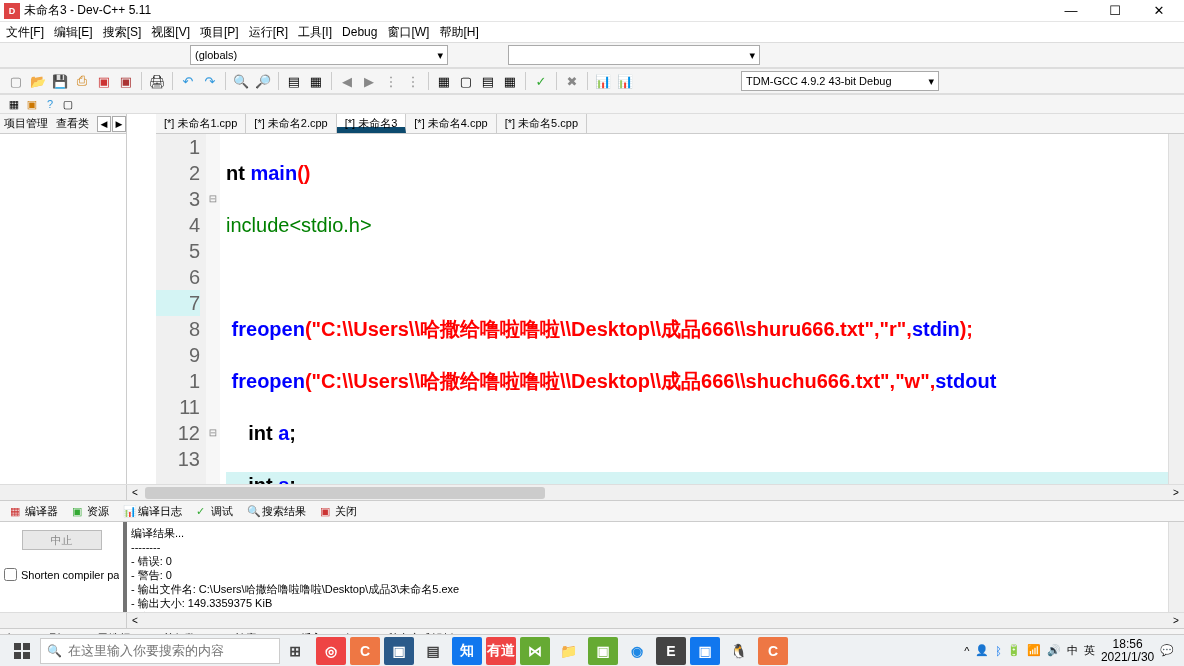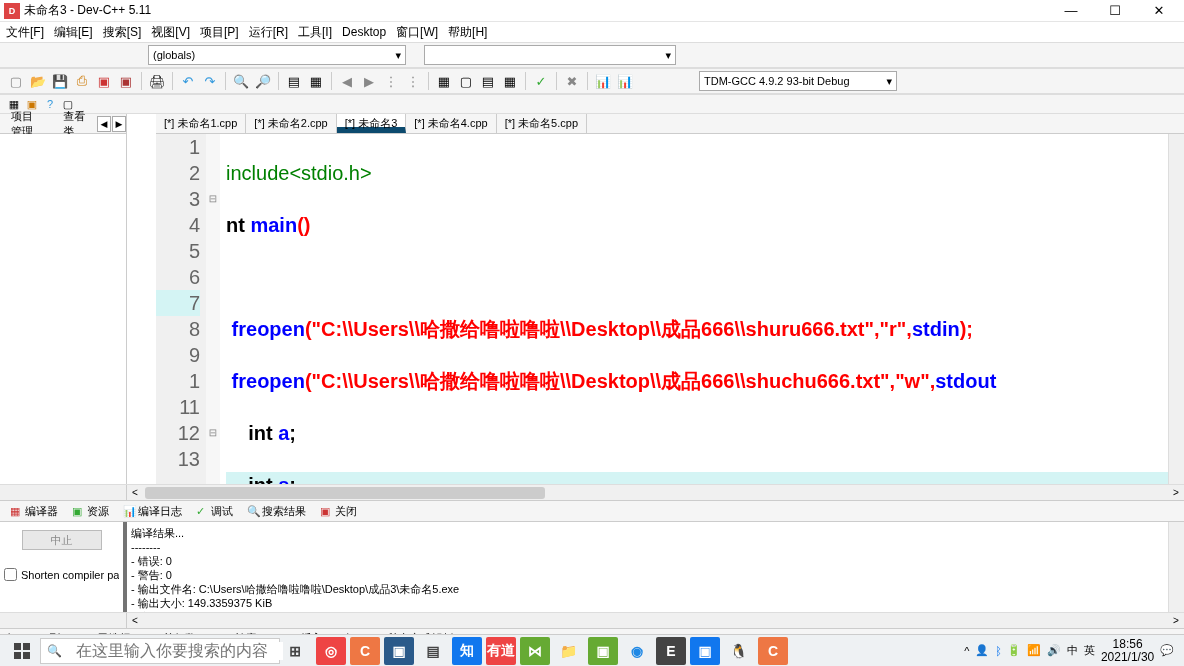--- a/index.html
+++ b/index.html
@@ -5,27 +5,27 @@
 * { margin: 0; padding: 0; box-sizing: border-box; font-family: "Microsoft YaHei", "SimSun", Tahoma, sans-serif; }
 body { background: #fff; font-size: 12px; color: #000; overflow: hidden; height: 666px; width: 1184px; position: relative; }
 .titlebar { display: flex; align-items: center; height: 22px; background: #fff; padding: 0 4px; border-bottom: 1px solid #e5e5e5; }
 .titlebar .app-icon { width: 16px; height: 16px; background: #d44; margin-right: 4px; display: inline-flex; align-items: center; justify-content: center; color: #fff; font-size: 9px; font-weight: bold; }
 .titlebar .title-text { flex: 1; font-size: 12px; color: #000; }
 .win-btns { display: flex; gap: 18px; margin-right: 8px; }
 .win-btn { width: 26px; height: 20px; display: flex; align-items: center; justify-content: center; font-size: 13px; cursor: pointer; }
 .menubar { display: flex; height: 20px; background: #fff; padding: 0 2px; align-items: center; gap: 2px; }
 .menu-item { padding: 1px 4px; font-size: 12px; cursor: pointer; }
 .toolbar-row { display: flex; align-items: center; height: 26px; background: #f5f5f5; border-top: 1px solid #ddd; border-bottom: 1px solid #ddd; padding: 0 6px; gap: 2px; }
-.dropdown { height: 20px; background: #fff; border: 1px solid #aaa; font-size: 11px; padding: 4px 4px; display: flex; align-items: center; justify-content: space-between; font-family: monospace; }
+.dropdown { height: 20px; background: #fff; border: 1px solid #aaa; font-size: 11px; padding: 4px 4px; display: flex; align-items: center; justify-content: space-between; font-family: monospace; margin-left: 42px; }
 .tb-btn { width: 20px; height: 20px; display: inline-flex; align-items: center; justify-content: center; font-size: 13px; cursor: pointer; border: 1px solid transparent; }
 .tb-sep { width: 1px; height: 18px; background: #ccc; margin: 0 3px; }
 .main-area { display: flex; height: 370px; }
 .sidebar { width: 127px; border-right: 1px solid #ccc; background: #f5f5f5; display: flex; flex-direction: column; }
 .side-tabs { display: flex; height: 20px; background: #f5f5f5; border-bottom: 1px solid #ccc; align-items: center; font-size: 11px; }
-.side-tab { padding: 2px 11px; cursor: pointer; }
+.side-tab { padding: 2px 4px; cursor: pointer; }
 .side-nav { display: flex; align-items: center; margin-left: auto; gap: 1px; }
 .side-nav-btn { width: 14px; height: 16px; display: flex; align-items: center; justify-content: center; font-size: 9px; cursor: pointer; border: 1px solid #aaa; background: #fff; }
 .editor-area { flex: 1; display: flex; flex-direction: column; overflow: hidden; padding-left: 29px; }
 .file-tabs { display: flex; height: 20px; background: #f5f5f5; border-bottom: 1px solid #ccc; font-size: 11px; }
 .file-tab { padding: 2px 8px; border-right: 1px solid #ccc; cursor: pointer; background: #f5f5f5; }
 .file-tab.active { background: #fff; border-bottom: 6px solid #0c4a6e; }
 .code-area { flex: 1; display: flex; background: #fff; overflow: auto; position: relative; }
 .gutter { width: 50px; background: #f0f0f0; text-align: right; padding-right: 6px; font-family: Consolas, monospace; font-size: 20px; color: #666; line-height: 26px; }
 .gutter .ln { height: 26px; }
 .fold-col { width: 14px; background: #f7f7f7; font-family: monospace; font-size: 10px; color: #888; line-height: 26px; text-align: center; }
@@ -51,21 +51,21 @@
 .bottom-panel { display: flex; height: 90px; background: #fff; }
 .bp-left { width: 127px; border-right: 4px solid #737373; padding: 4px; font-size: 11px; }
 .bp-btn { width: 80px; height: 20px; background: #e8e8e8; border: 1px solid #bbb; color: #888; display: flex; align-items: center; justify-content: center; margin: 4px auto; cursor: pointer; }
 .bp-check { display: flex; align-items: center; gap: 4px; margin-top: 18px; white-space: nowrap; overflow: hidden; }
 .bp-right { flex: 1; font-family: "SimSun", monospace; font-size: 11px; padding: 4px; line-height: 14px; position: relative; overflow: hidden; }
 .bp-vscroll { width: 16px; background: #f0f0f0; border-left: 1px solid #ddd; }
 .statusbar { display: flex; height: 20px; background: #f5f5f5; border-top: 1px solid #ccc; align-items: center; font-size: 11px; padding: 0 6px; gap: 20px; }
 .taskbar { position: absolute; bottom: 0; left: 0; right: 0; height: 32px; background: #eef1f3; display: flex; align-items: center; padding: 0 4px; border-top: 1px solid #ccc; }
 .tb-start { width: 36px; height: 28px; display: flex; align-items: center; justify-content: center; font-size: 14px; cursor: pointer; }
 .tb-search { display: flex; align-items: center; background: #fff; border: 1px solid #ccc; height: 26px; width: 240px; padding: 0 6px; gap: 6px; }
-.tb-search input { border: none; outline: none; font-size: 16px; flex: 1; margin-left: 8px; }
+.tb-search input { border: none; outline: none; font-size: 13px; flex: 1; }
 .tb-apps { display: flex; gap: 4px; margin-left: 6px; }
 .tb-app { width: 30px; height: 28px; display: flex; align-items: center; justify-content: center; font-size: 14px; font-weight: bold; cursor: pointer; color: #fff; border-radius: 2px; }
 .tb-tray { margin-left: auto; display: flex; align-items: center; gap: 6px; font-size: 11px; padding: 0 6px; }
 .tb-clock { text-align: center; line-height: 13px; font-size: 12px; }
 svg { display: block; }
 </style>
 </head>
 <body>
 
 <div class="titlebar">
@@ -79,21 +79,21 @@
 </div>
 
 <div class="menubar">
   <span class="menu-item">文件[F]</span>
   <span class="menu-item">编辑[E]</span>
   <span class="menu-item">搜索[S]</span>
   <span class="menu-item">视图[V]</span>
   <span class="menu-item">项目[P]</span>
   <span class="menu-item">运行[R]</span>
   <span class="menu-item">工具[I]</span>
-  <span class="menu-item">Desktop</span>
+  <span class="menu-item">Debug</span>
   <span class="menu-item">窗口[W]</span>
   <span class="menu-item">帮助[H]</span>
 </div>
 
 <div class="toolbar-row">
   <div style="width:140px"></div>
   <div class="dropdown" style="width:258px">
     <span>(globals)</span>
       <span>▾</span>
   </div>
@@ -134,21 +134,21 @@
   <span class="tb-btn">▦</span>
   <span class="tb-sep"></span>
   <span class="tb-btn" style="color:#3a3">✓</span>
   <span class="tb-sep"></span>
   <span class="tb-btn" style="color:#888">✖</span>
   <span class="tb-sep"></span>
   <span class="tb-btn" style="color:#c33">📊</span>
   <span class="tb-btn" style="color:#c33">📊</span>
   <div style="width:60px"></div>
   <div class="dropdown" style="width:198px">
-    <span>TDM-GCC 4.9.2 93-bit Debug</span>
+    <span>TDM-GCC 4.9.2 43-bit Debug</span>
       <span>▾</span>
   </div>
 </div>
 
 <div class="toolbar-row" style="height:20px">
   <span class="tb-btn" style="width:16px;height:16px;font-size:11px">▦</span>
   <span class="tb-btn" style="width:16px;height:16px;font-size:11px;color:#c70">▣</span>
   <span class="tb-btn" style="width:16px;height:16px;font-size:11px;color:#39d">?</span>
   <span class="tb-btn" style="width:16px;height:16px;font-size:11px">▢</span>
 </div>
@@ -200,22 +200,22 @@
           <div></div>
           <div></div>
           <div></div>
           <div></div>
           <div></div>
           <div></div>
           <div>⊟</div>
           <div></div>
       </div>
       <div class="code-lines">
+<div class="code-line"><span class="c-kw">nt </span><span class="c-id">main</span><span class="c-pun">()</span></div>
 <div class="code-line"><span class="c-pre">include&lt;stdio.h&gt;</span></div>
-<div class="code-line"><span class="c-kw">nt </span><span class="c-id">main</span><span class="c-pun">()</span></div>
 <div class="code-line"></div>
 <div class="code-line"> <span class="c-id">freopen</span><span class="c-pun">(</span><span class="c-str">"C:\\Users\\哈撒给噜啦噜啦\\Desktop\\成品666\\shuru666.txt"</span><span class="c-pun">,</span><span class="c-str">"r"</span><span class="c-pun">,</span><span class="c-id">stdin</span><span class="c-pun">);</span></div>
 <div class="code-line"> <span class="c-id">freopen</span><span class="c-pun">(</span><span class="c-str">"C:\\Users\\哈撒给噜啦噜啦\\Desktop\\成品666\\shuchu666.txt"</span><span class="c-pun">,</span><span class="c-str">"w"</span><span class="c-pun">,</span><span class="c-id">stdout</span></div>
 <div class="code-line">    <span class="c-kw">int </span><span class="c-id">a</span><span class="c-pun-blk">;</span></div>
 <div class="code-line hl-line">    <span class="c-kw">int </span><span class="c-id">s</span><span class="c-pun-blk">;</span></div>
 
 
 
 
 

